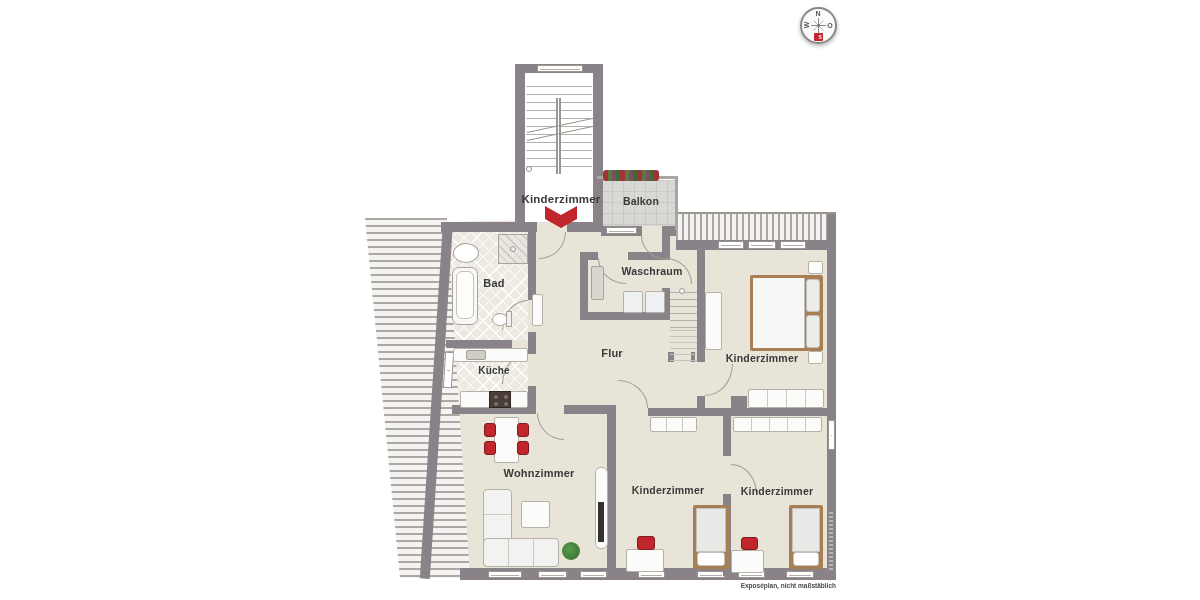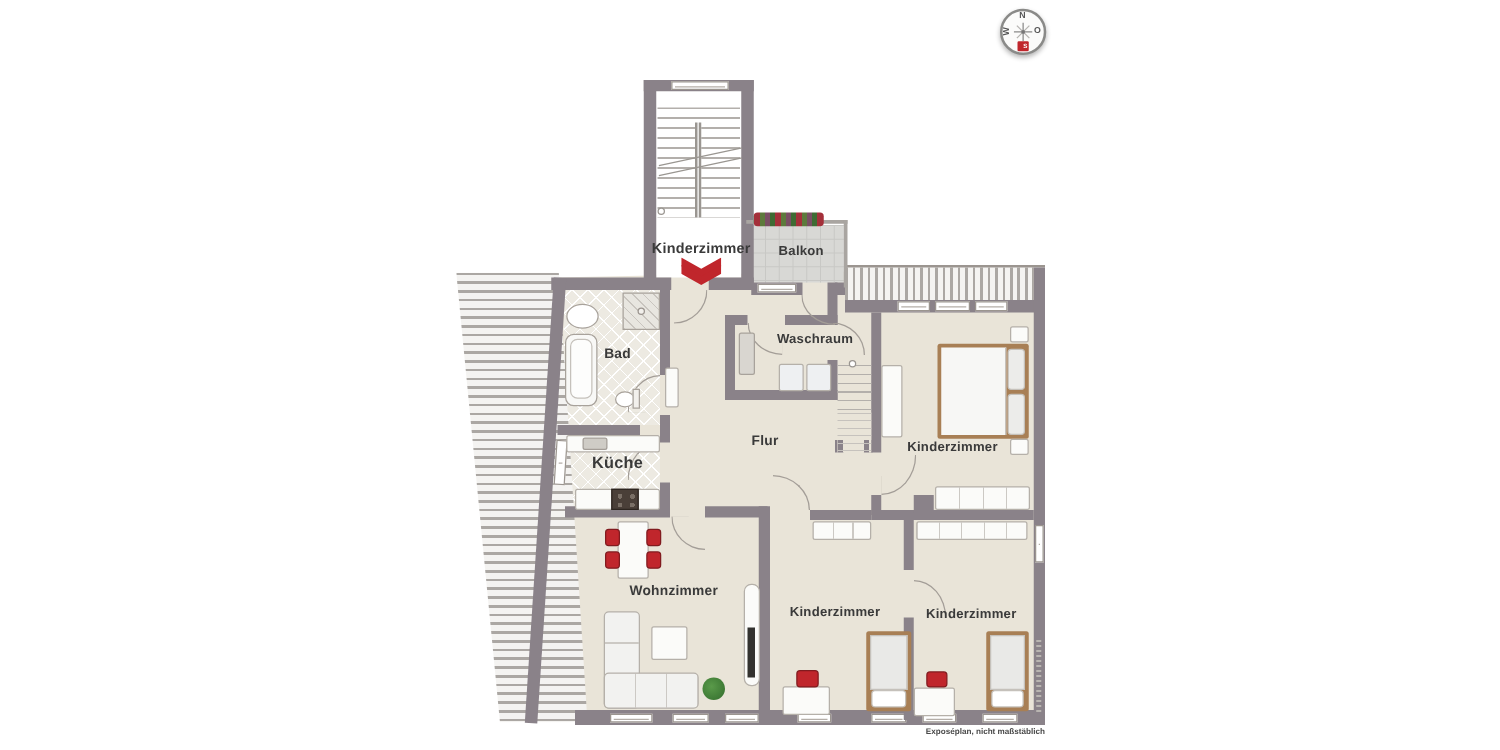--- a/index.html
+++ b/index.html
@@ -189,21 +189,21 @@
   <div style="left:789px;top:505px;width:34px;height:64px;background:var(--bed-frame);border-radius:2px;"></div>
   <div style="left:792px;top:508px;width:28px;height:44px;background:#e9e9e7;border:1px solid #c5c1bb;"></div>
   <div style="left:793px;top:552px;width:26px;height:14px;background:#fff;border:1px solid #c5c1bb;border-radius:3px;"></div>
   <div class="furn" style="left:731px;top:550px;width:33px;height:23px;"></div>
   <div class="chair" style="left:741px;top:537px;width:17px;height:13px;"></div>
 
   <div class="lbl" style="left:561px;top:199px;font-size:11.5px;">Kinderzimmer</div>
   <div class="lbl" style="left:641px;top:201px;font-size:10.5px;">Balkon</div>
   <div class="lbl" style="left:494px;top:283px;">Bad</div>
   <div class="lbl" style="left:652px;top:271px;font-size:10.5px;">Waschraum</div>
-  <div class="lbl" style="left:494px;top:370px;font-size:13px;">Küche</div>
+  <div class="lbl" style="left:494px;top:370px;font-size:10px;">Küche</div>
   <div class="lbl" style="left:612px;top:353px;">Flur</div>
   <div class="lbl" style="left:762px;top:358px;font-size:10.5px;">Kinderzimmer</div>
   <div class="lbl" style="left:539px;top:473px;">Wohnzimmer</div>
   <div class="lbl" style="left:668px;top:490px;font-size:10.5px;">Kinderzimmer</div>
   <div class="lbl" style="left:777px;top:491px;font-size:10.5px;">Kinderzimmer</div>
 
   <div style="left:800px;top:7px;width:37px;height:37px;border-radius:50%;background:#fbfbfa;
               border:2px solid #8a8a88;box-shadow:0 2px 4px rgba(0,0,0,.3);"></div>
   <div style="left:818px;top:13px;transform:translate(-50%,-50%);font-size:7px;font-weight:700;color:#555;">N</div>
   <div style="left:830px;top:25px;transform:translate(-50%,-50%);font-size:7px;font-weight:700;color:#555;">O</div>

